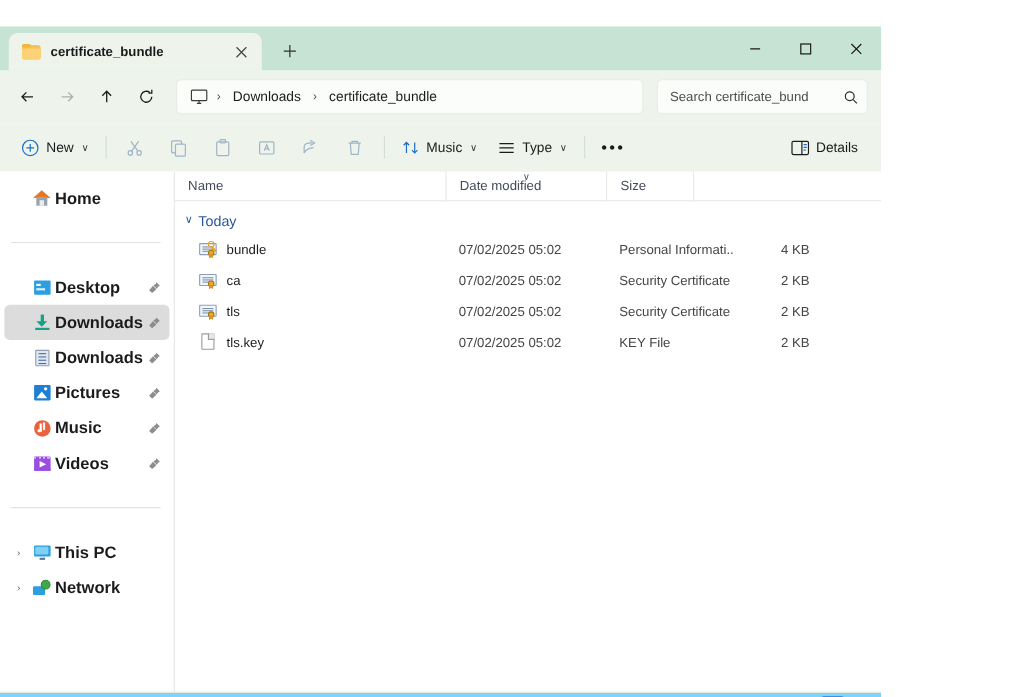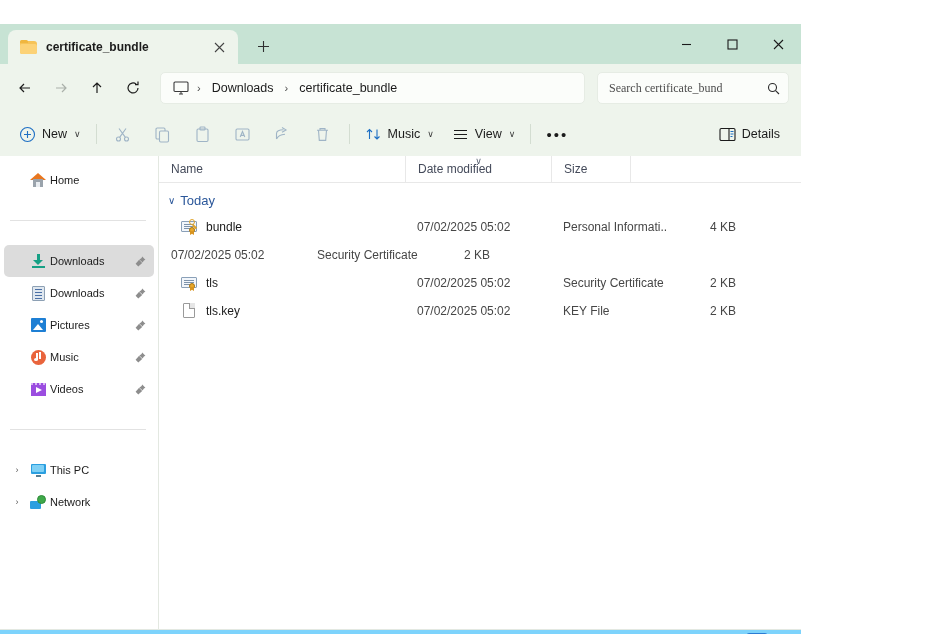--- a/index.html
+++ b/index.html
@@ -99,21 +99,21 @@
   .crumb-sep { color: #4a4a4a; font-size: 11px; padding: 0 2px; display:flex; align-items:center; }
   .pc-icon { display: flex; align-items: center; padding: 0 4px 0 2px; color: #3a3a3a; }
   .searchbox {
     width: 192px; height: 32px; flex: 0 0 192px;
     background: #fbfdfa; border: 1px solid #e6ece4; border-radius: 5px;
     display: flex; align-items: center; padding: 0 8px 0 11px;
     margin-left: 10px;
   }
   .searchbox input {
     flex: 1 1 auto; border: 0; outline: 0; background: transparent;
-    font-family: Liberation Serif, serif; font-size: 12px; color: #1b1b1b;
+    font-family: Liberation Sans, sans-serif; font-size: 12px; color: #1b1b1b;
   }
   .searchbox input::placeholder { color: #4d4d4d; }
   .search-icon { color: #2b2b2b; display: flex; align-items: center; }
 
   
   .toolbar {
     height: 44px; flex: 0 0 44px;
     background: #eef4ec;
     display: flex; align-items: center;
     padding: 0 12px 0 10px;
@@ -154,21 +154,21 @@
   .nav-item.selected { background: #dcdcdc; }
   .nav-chevron {
     width: 18px; flex: 0 0 18px;
     display: flex; align-items: center; justify-content: center;
     color: #5a5a5a; font-size: 9px;
   }
   .nav-ico {
     width: 24px; flex: 0 0 24px;
     display: flex; align-items: center; justify-content: center;
   }
-  .nav-label { font-size: 11px; color: #1b1b1b; flex: 1 1 auto; }
+  .nav-label { font-size: 15px; color: #1b1b1b; flex: 1 1 auto; font-weight: bold; }
   .pin { color: #8d8d8d; padding-right: 8px; display: flex; align-items: center; }
   .nav-divider { height: 1px; background: #e2e2e2; margin: 10px 12px 10px 10px; }
   .nav-gap { height: 14px; }
 
   
   .content { flex: 1 1 auto; display: flex; flex-direction: column; min-width: 0; background: #fff; }
   .colheaders {
     height: 27px; flex: 0 0 27px;
     display: flex; align-items: center;
     border-bottom: 1px solid #e8e8e8;
@@ -483,21 +483,21 @@
         <path d="M4.5 13 V3.5 M2 6 L4.5 3.5 L7 6"></path>
         <path d="M12 3.5 V13 M9.5 10.5 L12 13 L14.5 10.5"></path>
       </svg>
       <span>Music</span>
       <span class="chev">∨</span>
     </div>
     <div class="tb-btn">
       <svg width="17" height="17" viewBox="0 0 17 17" stroke="#1b1b1b" stroke-width="1.2">
         <path d="M2 4.5 H15 M2 8.5 H15 M2 12.5 H15"></path>
       </svg>
-      <span>View</span>
+      <span>Type</span>
       <span class="chev">∨</span>
     </div>
 
     <div class="tb-sep"></div>
 
     <div class="tb-btn tb-icon-btn">
       <span class="dots">•••</span>
     </div>
 
     <div class="tb-right">
@@ -526,20 +526,32 @@
             </span>
         </span>
         <span class="nav-label">Home</span>
       </div>
 
 
       <div class="nav-gap"></div>
       <div class="nav-divider"></div>
       <div class="nav-gap"></div>
 
+      <div class="nav-item">
+        <span class="nav-chevron"></span>
+        <span class="nav-ico">
+            <span class="ico-desktop"></span>
+          </span>
+        <span class="nav-label">Desktop</span>
+        <span class="pin">
+          <svg width="11" height="11" viewBox="0 0 11 11" fill="currentColor">
+              <path d="M7.2 0.6 L10.4 3.8 L8.9 4.4 L7.6 6.6 L4.4 3.4 L6.6 2.1 Z M4.1 3.8 L7.2 6.9 L3.3 10.4 L0.6 7.8 Z"></path>
+            </svg>
+        </span>
+      </div>
 
       <div class="nav-item selected">
         <span class="nav-chevron"></span>
         <span class="nav-ico">
           <span class="ico-down">
               <span class="shaft"></span>
               <span class="head"></span>
               <span class="tray"></span>
             </span>
         </span>
@@ -667,20 +679,30 @@
               </span>
             </span>
             <span class="fname">bundle</span>
           </div>
           <div class="cell cell-date">07/02/2025 05:02</div>
           <div class="cell cell-type">Personal Informati...</div>
           <div class="cell cell-size">4 KB</div>
         </div>
 
         <div class="row">
+          <div class="cell cell-name">
+            <span class="ficon">
+              <span class="cert">
+                  <span class="page"></span>
+                  <span class="seal"></span>
+                  <span class="ribbon"></span>
+                </span>
+            </span>
+            <span class="fname">ca</span>
+          </div>
           <div class="cell cell-date">07/02/2025 05:02</div>
           <div class="cell cell-type">Security Certificate</div>
           <div class="cell cell-size">2 KB</div>
         </div>
 
         <div class="row">
           <div class="cell cell-name">
             <span class="ficon">
               <span class="cert">
                   <span class="page"></span>

